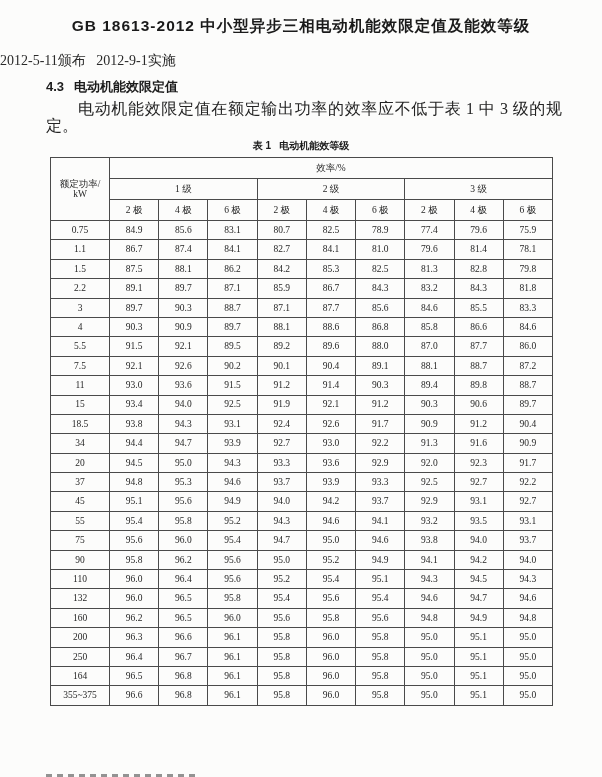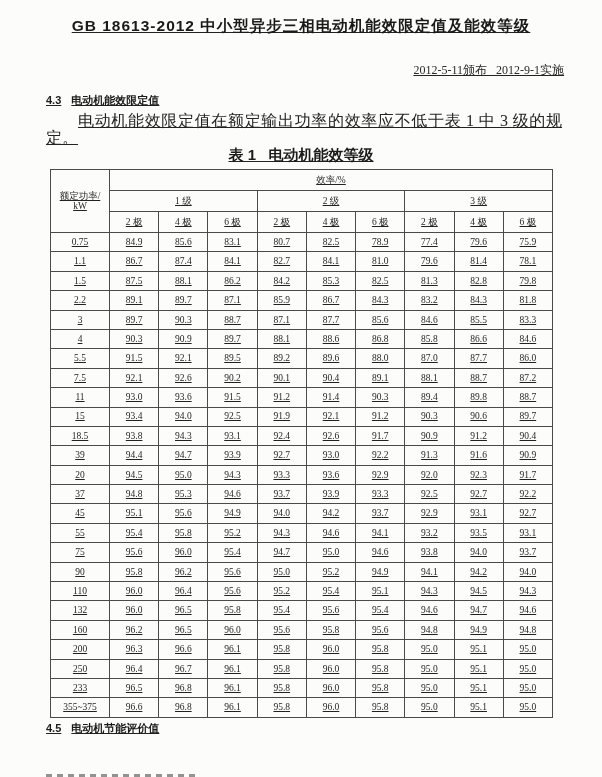--- a/index.html
+++ b/index.html
@@ -3,60 +3,60 @@
 <meta charset="utf-8">
 <style>
   html,body{margin:0;padding:0;}
   .page{
     position:relative;
     width:602px;height:777px;
     background:#fcfcfb;
     overflow:hidden;
     font-family:"Liberation Serif","DejaVu Serif",serif;
     color:#222;
-    text-decoration:underline;
   }
   .doc-title{
     padding-top:16px;
     text-align:center;
     font-family:"Liberation Sans","DejaVu Sans",sans-serif;
     font-weight:bold;
     font-size:15.5px;
     letter-spacing:1px;
     color:#1a1a1a;
   }
   .date-line{
-    margin-top:25px;
+    margin-top:15px;
     margin-right:38px;
-    text-align:right;
-    font-size:12px;
+    text-align:left;
+    font-size:14px;
     color:#2a2a2a;
     white-space:pre;
   }
   .section-heading{
-    margin:14px 40px 0 46px;
+    margin:8px 40px 0 46px;
     font-family:"Liberation Sans","DejaVu Sans",sans-serif;
     font-weight:bold;
-    font-size:11px;
+    font-size:13px;
     color:#1c1c1c;
   }
   .section-heading .sec-num{margin-right:10px;}
   .section-body{
     margin:4px 40px 0 46px;
     font-size:16px;
     line-height:17px;
     text-align:justify;
     text-indent:2em;
     color:#242424;
   }
   .table-caption{
+    margin-top:5px;
     text-align:center;
     font-family:"Liberation Sans","DejaVu Sans",sans-serif;
     font-weight:bold;
-    font-size:15px;
+    font-size:10px;
     color:#1c1c1c;
     white-space:pre;
   }
   table.eff{
     margin:4px 0 0 50px;
     border-collapse:collapse;
     table-layout:fixed;
     width:503px;
     font-size:9.5px;
     color:#262626;
@@ -262,21 +262,21 @@
           <td>94.3</td>
           <td>93.1</td>
           <td>92.4</td>
           <td>92.6</td>
           <td>91.7</td>
           <td>90.9</td>
           <td>91.2</td>
           <td>90.4</td>
         </tr>
         <tr>
-          <td>39</td>
+          <td>34</td>
           <td>94.4</td>
           <td>94.7</td>
           <td>93.9</td>
           <td>92.7</td>
           <td>93.0</td>
           <td>92.2</td>
           <td>91.3</td>
           <td>91.6</td>
           <td>90.9</td>
         </tr>
@@ -406,21 +406,21 @@
           <td>96.7</td>
           <td>96.1</td>
           <td>95.8</td>
           <td>96.0</td>
           <td>95.8</td>
           <td>95.0</td>
           <td>95.1</td>
           <td>95.0</td>
         </tr>
         <tr>
-          <td>233</td>
+          <td>164</td>
           <td>96.5</td>
           <td>96.8</td>
           <td>96.1</td>
           <td>95.8</td>
           <td>96.0</td>
           <td>95.8</td>
           <td>95.0</td>
           <td>95.1</td>
           <td>95.0</td>
         </tr>
@@ -433,19 +433,16 @@
           <td>96.0</td>
           <td>95.8</td>
           <td>95.0</td>
           <td>95.1</td>
           <td>95.0</td>
         </tr>
       </tbody>
   </table>
 
 
-  <div class="section-heading" style="margin-top:3px;">
-    <span class="sec-num">4.5</span><span>电动机节能评价值</span>
-  </div>
 
   <div class="cutoff-smudge"></div>
 
 </div>
 
 </body></html>

